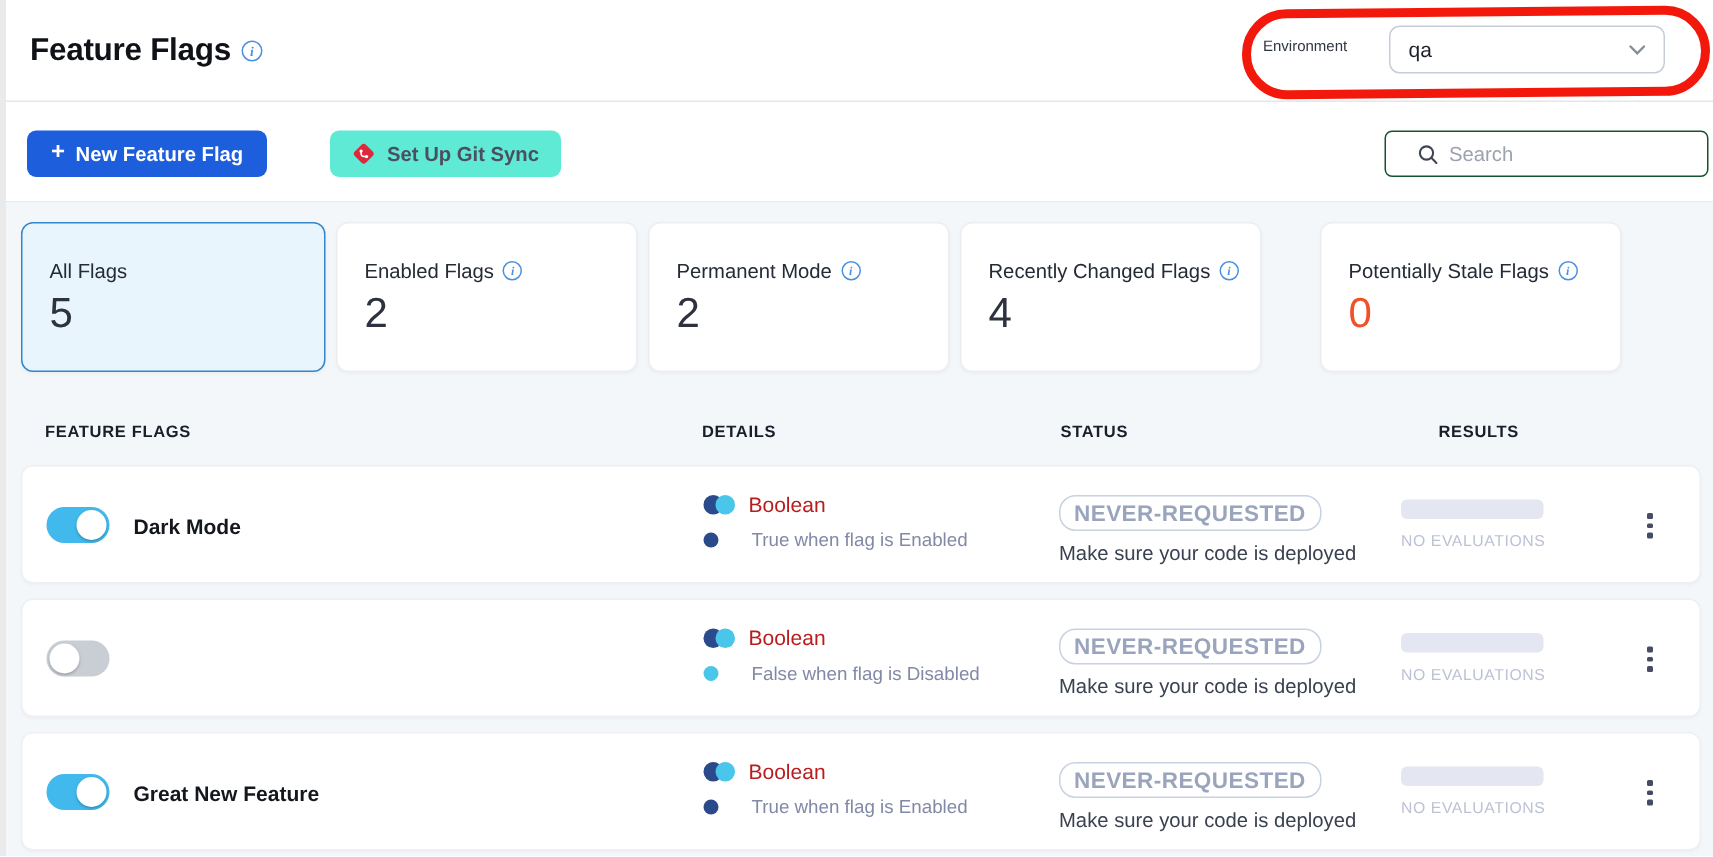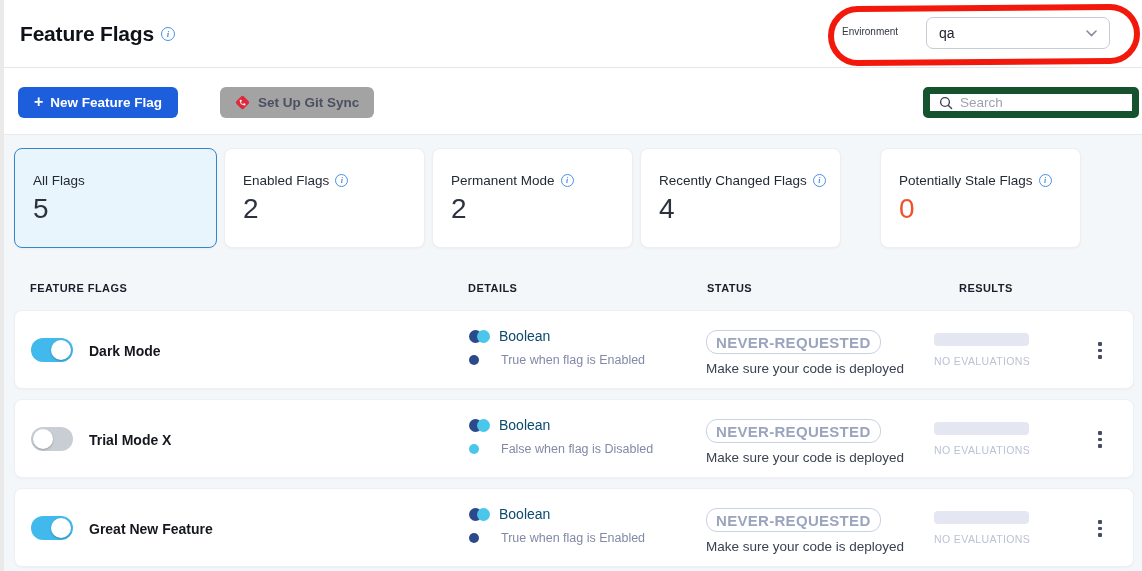--- a/index.html
+++ b/index.html
@@ -24,25 +24,25 @@
   .annotation { position:absolute; left:828px; top:5px; width:312px; height:60px;
     border:6px solid var(--annotation-red,#f2190c); border-radius:30px; transform:rotate(-0.5deg);
     pointer-events:none; z-index:50; }
 
   
   .toolbar-band { position:absolute; left:4px; top:69px; width:1138px; height:66px; background:#fff; border-bottom:1px solid #e7eaee; }
   .btn-primary { position:absolute; left:14px; top:18px; height:31px; padding:0 16px; background:var(--accent-blue,#1d5edd);
     border:none; border-radius:6px; color:#fff; font-weight:700; font-size:13.5px; font-family:"Liberation Sans",sans-serif;
     display:flex; align-items:center; gap:7px; cursor:pointer; }
   .btn-primary .plus { font-size:16px; font-weight:700; margin-top:-1px; }
-  .btn-secondary { position:absolute; left:216px; top:18px; height:31px; padding:0 15px; background:#a3a3a3;
+  .btn-secondary { position:absolute; left:216px; top:18px; height:31px; padding:0 15px; background:#5eead4;
     border:none; border-radius:6px; color:#4a5062; font-weight:700; font-size:13.5px; font-family:"Liberation Sans",sans-serif;
     display:flex; align-items:center; gap:8px; cursor:pointer; }
   .search-box { position:absolute; left:919px; top:18px; width:216px; height:31px; background:#fff;
-    border:7px solid #14532d; border-radius:5px; display:flex; align-items:center; padding:0 9px; gap:7px; }
+    border:1px solid #14532d; border-radius:5px; display:flex; align-items:center; padding:0 21px; gap:7px; }
   .search-box input { border:none; outline:none; flex:1; font-size:13.5px; color:#333; font-family:"Liberation Sans",sans-serif; background:transparent; }
   .search-box input::placeholder { color:#9ca3b0; }
 
   
   .main-area { position:absolute; left:4px; top:135px; width:1138px; height:436px; background:var(--page-bg,#f4f7fa); }
 
   
   .card { position:absolute; top:13px; height:100px; background:#fff; border:1px solid #eceef1; border-radius:8px;
     box-shadow:0 1px 2px rgba(16,24,40,0.04); padding:24px 0 0 18px; cursor:pointer; }
   .card.selected { background:var(--selected-card-bg,#e9f5fd); border:1.5px solid var(--selected-card-border,#3486ca); }
@@ -60,21 +60,21 @@
   .toggle .knob { position:absolute; top:2px; width:20px; height:20px; background:#fff; border-radius:50%;
     box-shadow:0 1px 2px rgba(0,0,0,0.25); }
   .toggle.on { background:var(--toggle-on,#41b9ec); }
   .toggle.on .knob { right:2px; }
   .toggle.off { background:var(--toggle-off,#c9ced5); }
   .toggle.off .knob { left:2px; }
   .flag-name { position:absolute; left:74px; top:0; height:79px; display:flex; align-items:center;
     font-size:14px; font-weight:700; color:#14171d; }
 
   .details-block { position:absolute; left:454px; top:17px; }
-  .type-line { display:flex; align-items:center; gap:8px; font-size:14px; font-weight:500; color:#0c4a6e; }
+  .type-line { display:flex; align-items:center; gap:8px; font-size:14px; font-weight:500; color:#b91c1c; }
   .bool-icon { position:relative; width:22px; height:14px; display:inline-block; }
   .bool-icon .c1 { position:absolute; left:0; top:0.5px; width:13px; height:13px; border-radius:50%; background:var(--navy,#2b4a8b); }
   .bool-icon .c2 { position:absolute; left:8px; top:0.5px; width:13px; height:13px; border-radius:50%; background:var(--cyan,#49c6ea); }
   .note-line { display:flex; align-items:center; gap:22px; margin-top:9px; font-size:12.5px; color:#8289a6; }
   .note-dot { width:10px; height:10px; border-radius:50%; flex:0 0 auto; }
   .note-dot.navy { background:var(--navy,#2b4a8b); }
   .note-dot.cyan { background:var(--cyan,#49c6ea); }
 
   .status-block { position:absolute; left:691px; top:19px; }
   .status-badge { display:inline-block; padding:3px 9px 2px; border:1px solid #c8d2e2; border-radius:11px;
@@ -212,21 +212,20 @@
           <span></span>
           <span></span>
           <span></span>
         </button>
     </div>
 
     <div class="flag-row" style="top:264px;">
       <div class="toggle off">
           <div class="knob"></div>
         </div>
-      <div class="flag-name">Trial Mode X</div>
       <div class="details-block">
         <div class="type-line">
             <span class="bool-icon">
               <span class="c1"></span>
               <span class="c2"></span>
             </span>
             <span>Boolean</span>
           </div>
         <div class="note-line">
             <span class="note-dot cyan"></span>

